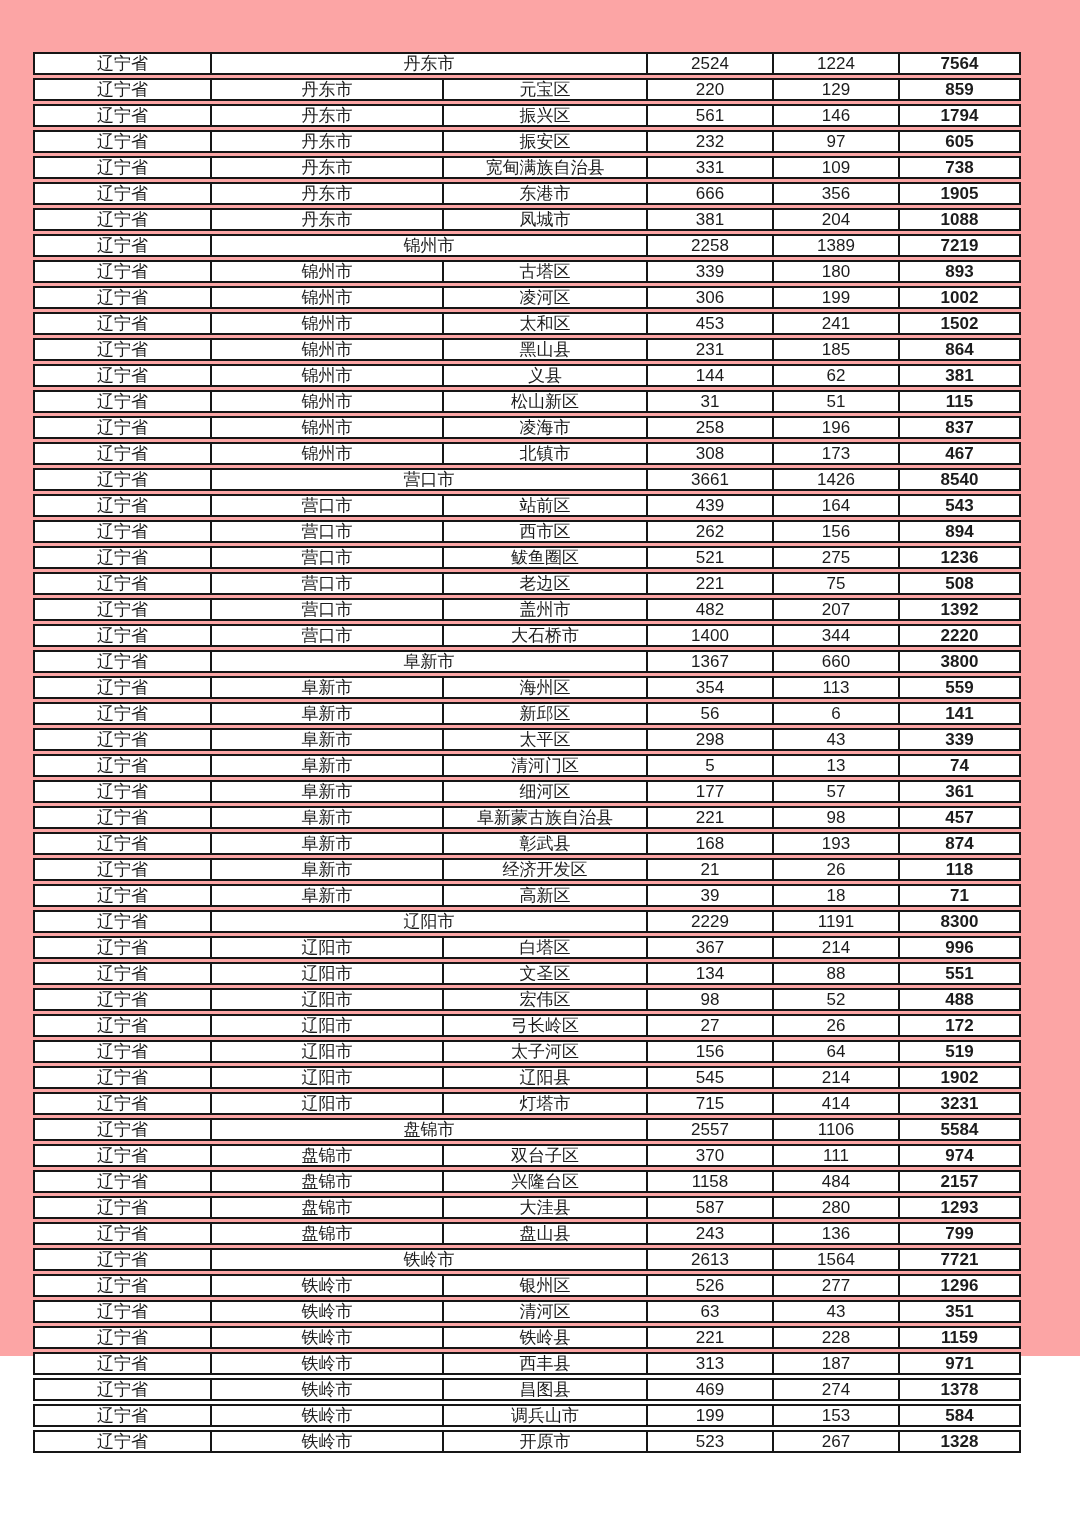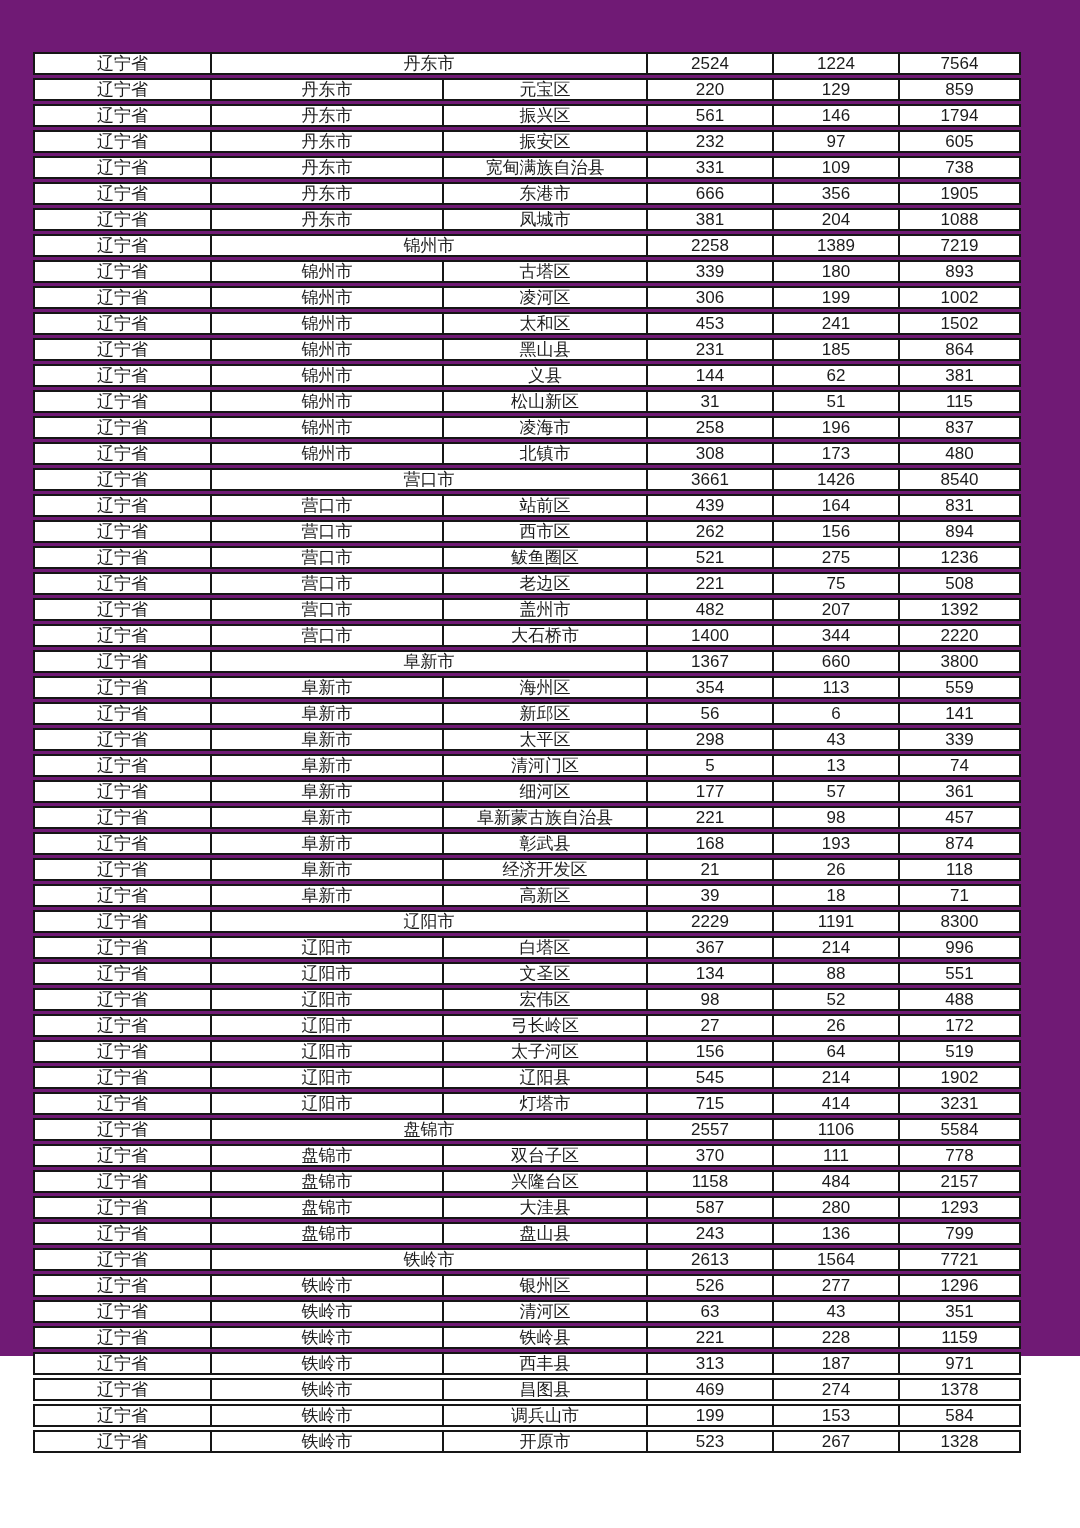--- a/index.html
+++ b/index.html
@@ -12,21 +12,21 @@
     width: 1080px;
     height: 1528px;
     position: relative;
     overflow: hidden;
   }
   .page {
     position: absolute;
     left: 0; top: 0;
     width: 1080px;
     height: 1356px;
-    background: #701a75;
+    background: #fca5a5;
   }
   table.stats {
     position: absolute;
     left: 33px;
     top: 49px;
     width: 988px;
     border-collapse: separate;
     border-spacing: 0 3px;
     table-layout: fixed;
   }
@@ -41,20 +41,21 @@
     vertical-align: middle;
     font-size: 17px;
     line-height: 19px;
     color: #1c1c1c;
     white-space: nowrap;
     overflow: hidden;
     background: #ffffff;
   }
   table.stats td:last-child {
     border-right: 2px solid #161616;
+    font-weight: bold;
   }
 </style>
 </head>
 <body>
 
 <div class="page">
   <table class="stats">
     <colgroup>
         <col style="width: 177px;">
         <col style="width: 232px;">
@@ -181,36 +182,36 @@
           <td>258</td>
           <td>196</td>
           <td>837</td>
         </tr>
         <tr>
           <td>辽宁省</td>
           <td>锦州市</td>
           <td>北镇市</td>
           <td>308</td>
           <td>173</td>
-          <td>480</td>
+          <td>467</td>
         </tr>
         <tr>
           <td>辽宁省</td>
           <td colspan="2">营口市</td>
           <td>3661</td>
           <td>1426</td>
           <td>8540</td>
         </tr>
         <tr>
           <td>辽宁省</td>
           <td>营口市</td>
           <td>站前区</td>
           <td>439</td>
           <td>164</td>
-          <td>831</td>
+          <td>543</td>
         </tr>
         <tr>
           <td>辽宁省</td>
           <td>营口市</td>
           <td>西市区</td>
           <td>262</td>
           <td>156</td>
           <td>894</td>
         </tr>
         <tr>
@@ -393,21 +394,21 @@
           <td>2557</td>
           <td>1106</td>
           <td>5584</td>
         </tr>
         <tr>
           <td>辽宁省</td>
           <td>盘锦市</td>
           <td>双台子区</td>
           <td>370</td>
           <td>111</td>
-          <td>778</td>
+          <td>974</td>
         </tr>
         <tr>
           <td>辽宁省</td>
           <td>盘锦市</td>
           <td>兴隆台区</td>
           <td>1158</td>
           <td>484</td>
           <td>2157</td>
         </tr>
         <tr>

